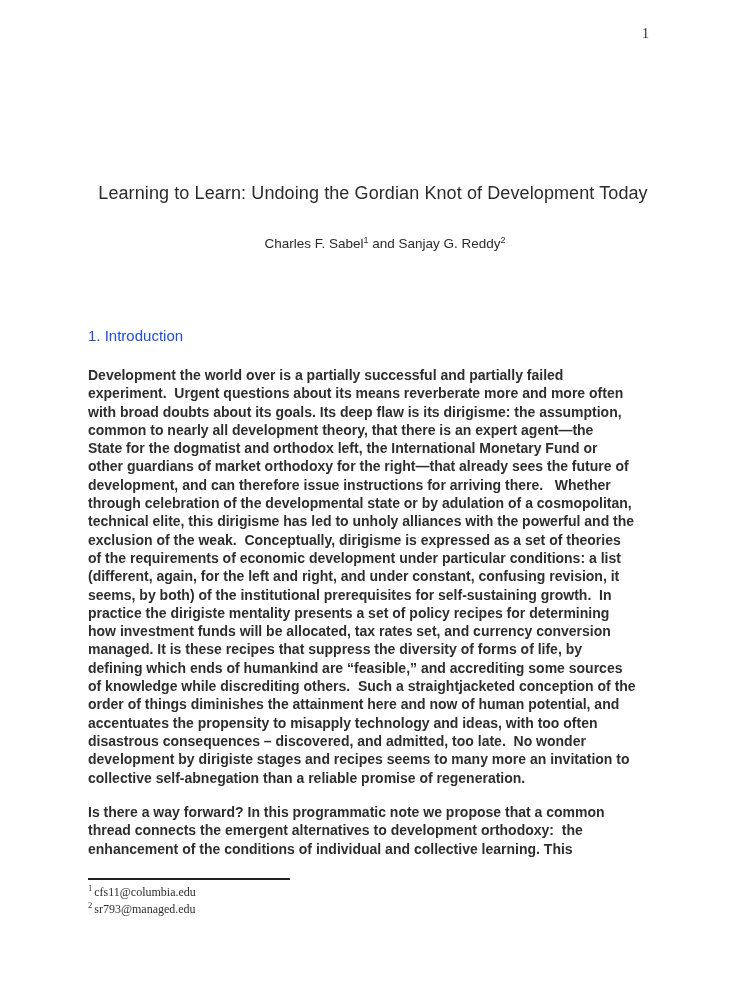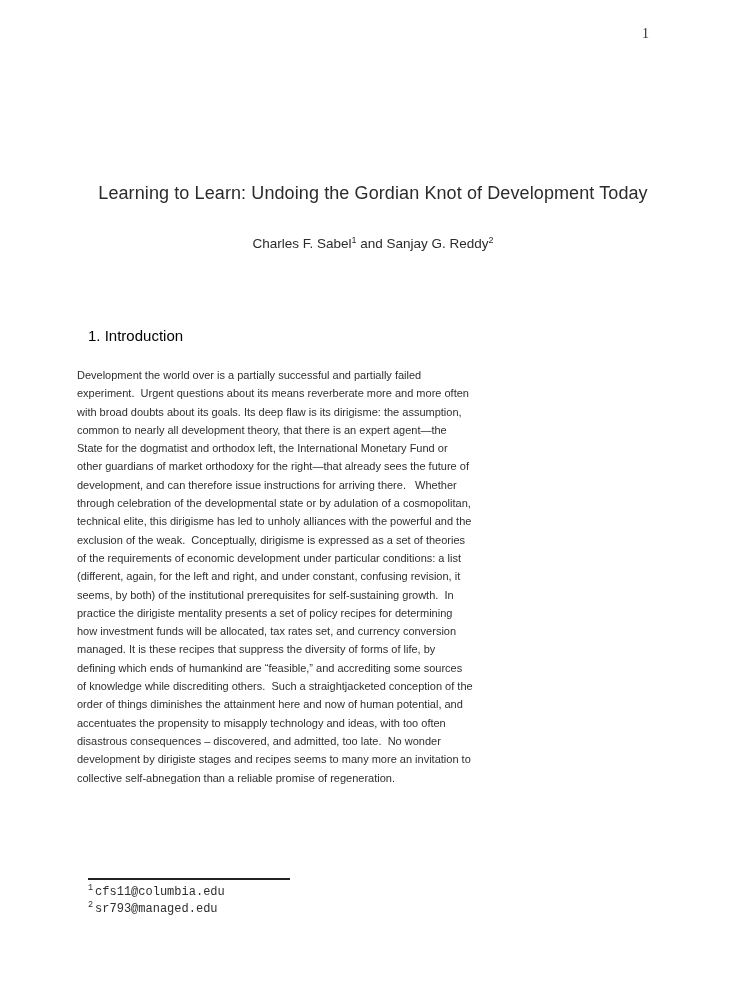--- a/index.html
+++ b/index.html
@@ -30,62 +30,63 @@
     left: 80px;
     width: 586px;
     text-align: center;
     font-size: 18px;
     letter-spacing: 0.1px;
     color: #2b2b2b;
   }
   .authors {
     position: absolute;
     top: 236px;
-    left: 80px;
+    left: 92px;
     width: 586px;
     text-align: center;
     font-size: 13.5px;
     color: #2b2b2b;
   }
   .authors sup {
     font-size: 9px;
     vertical-align: super;
     line-height: 0;
   }
   .section-heading {
     position: absolute;
     top: 327px;
     left: 88px;
     font-size: 15px;
-    color: #000000;
+    color: #1d4ed8;
     text-align: right;
   }
   .body-paragraph {
     position: absolute;
-    left: 77px;
+    left: 88px;
     width: 600px;
-    font-size: 11px;
+    font-size: 14px;
     line-height: 18.3px;
     white-space: pre-wrap;
     color: #2e2e2e;
+    font-weight: bold;
   }
   .para-1 { top: 366px; }
   .para-2 { top: 803px; }
   .footnote-rule {
     position: absolute;
     top: 878px;
     left: 88px;
     width: 202px;
     border-top: 2px solid #222222;
   }
   .footnotes {
     position: absolute;
     top: 884px;
     left: 88px;
-    font-family: Liberation Mono, monospace;
+    font-family: Liberation Serif, serif;
     font-size: 12px;
     line-height: 17px;
     color: #2e2e2e;
   }
   .footnote-item sup {
     font-size: 8.5px;
     vertical-align: super;
     line-height: 0;
     margin-right: 2px;
   }
@@ -122,20 +123,23 @@
 how investment funds will be allocated, tax rates set, and currency conversion
 managed. It is these recipes that suppress the diversity of forms of life, by
 defining which ends of humankind are “feasible,” and accrediting some sources
 of knowledge while discrediting others.  Such a straightjacketed conception of the
 order of things diminishes the attainment here and now of human potential, and
 accentuates the propensity to misapply technology and ideas, with too often
 disastrous consequences – discovered, and admitted, too late.  No wonder
 development by dirigiste stages and recipes seems to many more an invitation to
 collective self-abnegation than a reliable promise of regeneration.</div>
 
+  <div class="body-paragraph para-2">Is there a way forward? In this programmatic note we propose that a common
+thread connects the emergent alternatives to development orthodoxy:  the
+enhancement of the conditions of individual and collective learning. This</div>
 
   <div class="footnote-rule"></div>
 
   <div class="footnotes">
     <div class="footnote-item">
       <sup>1</sup><span>cfs11@columbia.edu</span>
     </div>
     <div class="footnote-item">
       <sup>2</sup><span>sr793@managed.edu</span>
     </div>

